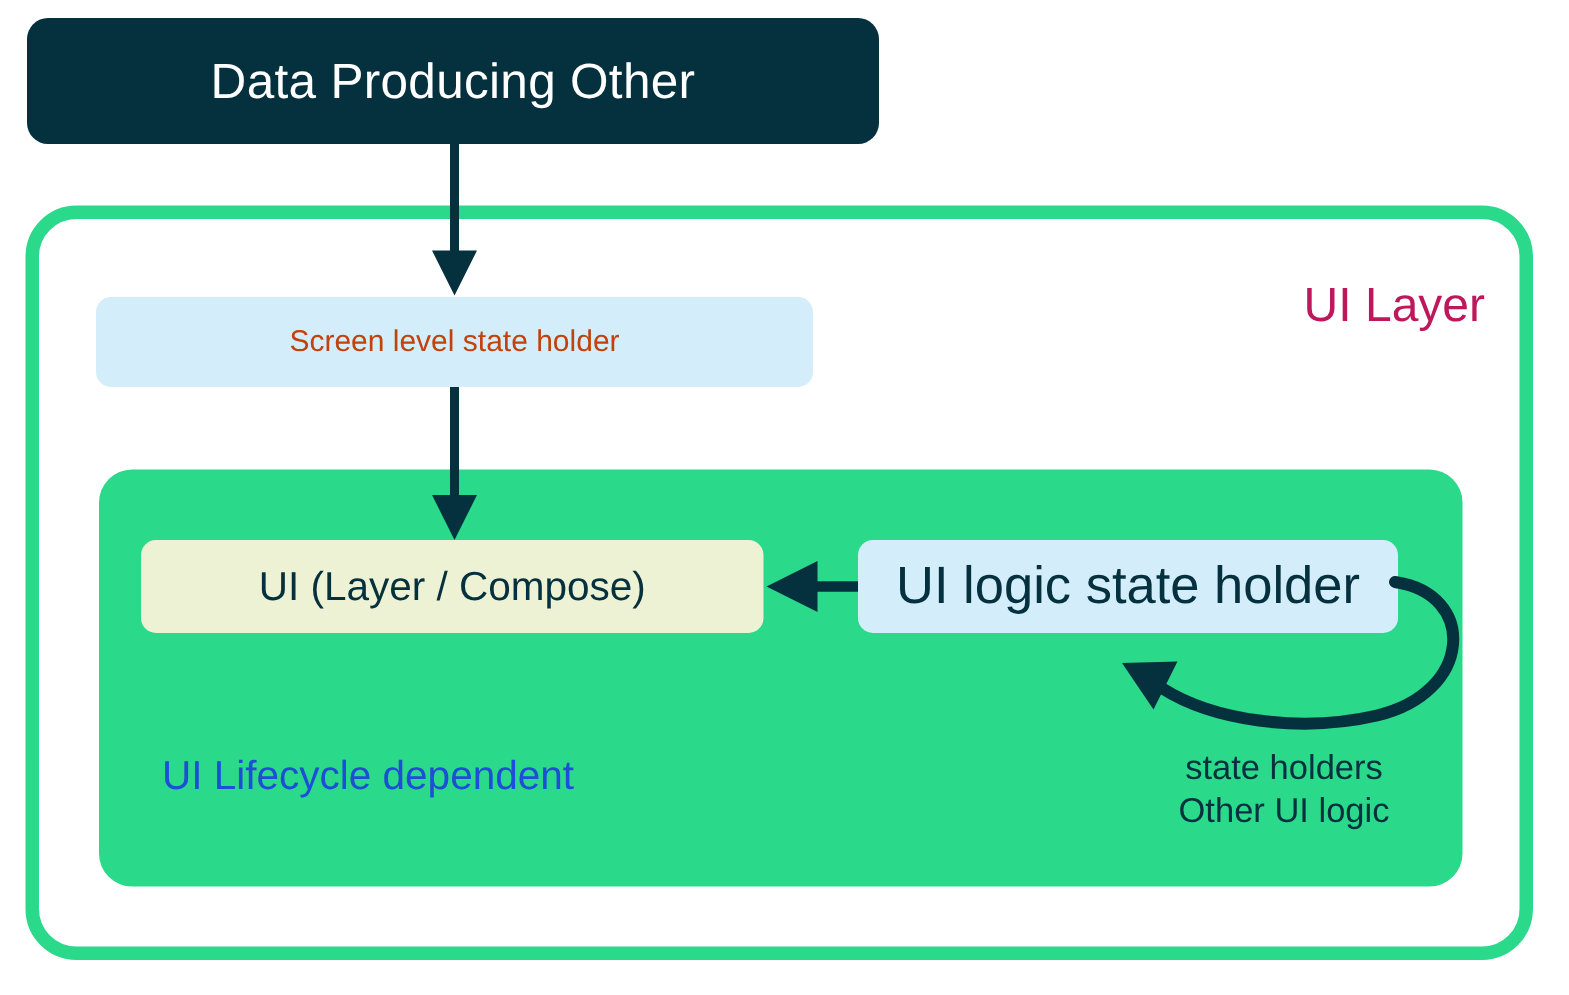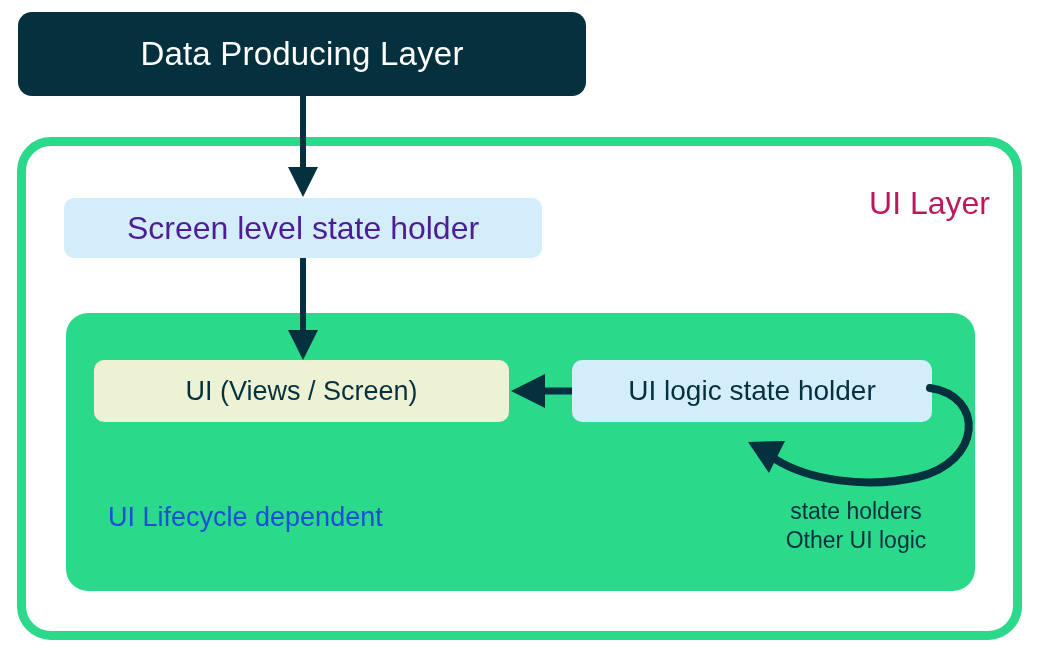--- a/index.html
+++ b/index.html
@@ -66,22 +66,22 @@
     top: 198px;
     width: 478px;
     height: 60px;
     background: #D3EDFB;
     border-radius: 10px;
     display: flex;
     align-items: center;
     justify-content: center;
   }
   .screen-level-state-holder .label {
-    color: #4c1d95;
-    font-size: 32px;
+    color: #c2410c;
+    font-size: 20px;
     white-space: nowrap;
   }
 
   
   .lifecycle-panel {
     position: absolute;
     left: 66px;
     top: 313px;
     width: 909px;
     height: 278px;
@@ -124,21 +124,21 @@
     width: 360px;
     height: 62px;
     background: #D3EDFB;
     border-radius: 10px;
     display: flex;
     align-items: center;
     justify-content: center;
   }
   .ui-logic-state-holder .label {
     color: #05303E;
-    font-size: 28px;
+    font-size: 35px;
     white-space: nowrap;
   }
 
   
   .other-holders-caption {
     position: absolute;
     left: 756px;
     top: 497px;
     width: 200px;
     text-align: center;
@@ -156,37 +156,37 @@
     height: 663px;
     pointer-events: none;
   }
 </style>
 </head>
 <body>
 
 <div id="canvas">
 
   <div class="data-producing-layer">
-    <span class="label">Data Producing Layer</span>
+    <span class="label">Data Producing Other</span>
   </div>
 
   <div class="ui-layer-container"></div>
 
   <div class="ui-layer-title">UI Layer</div>
 
   <div class="screen-level-state-holder">
     <span class="label">Screen level state holder</span>
   </div>
 
   <div class="lifecycle-panel"></div>
 
   <div class="lifecycle-label">UI Lifecycle dependent</div>
 
   <div class="ui-views-compose">
-    <span class="label">UI (Views / Screen)</span>
+    <span class="label">UI (Layer / Compose)</span>
   </div>
 
   <div class="ui-logic-state-holder">
     <span class="label">UI logic state holder</span>
   </div>
 
   <div class="other-holders-caption">
     <div>state holders</div>
     <div>Other UI logic</div>
   </div>

